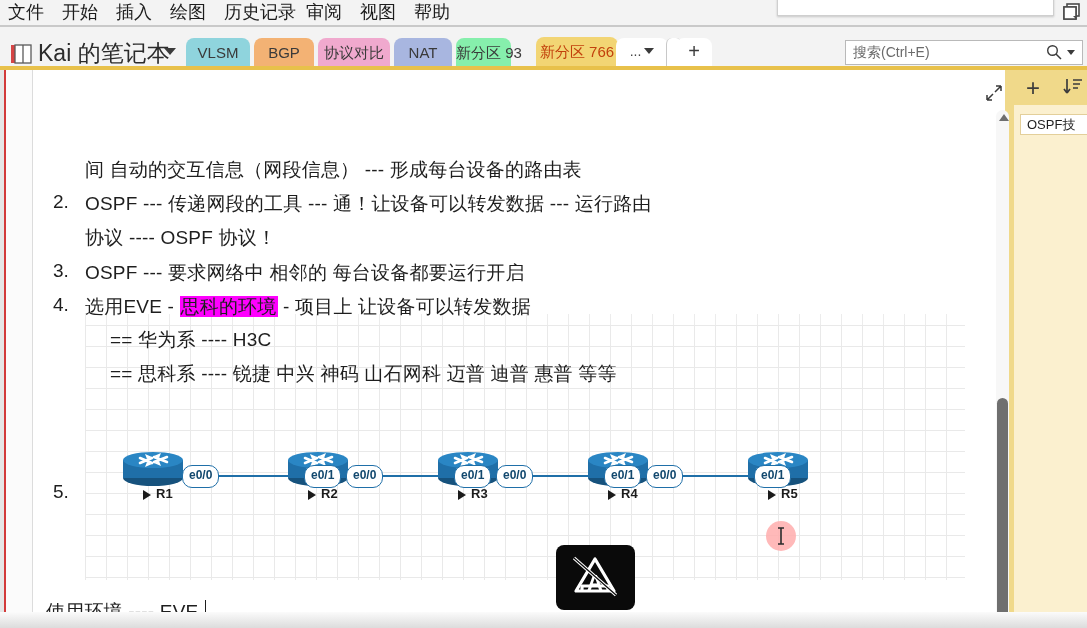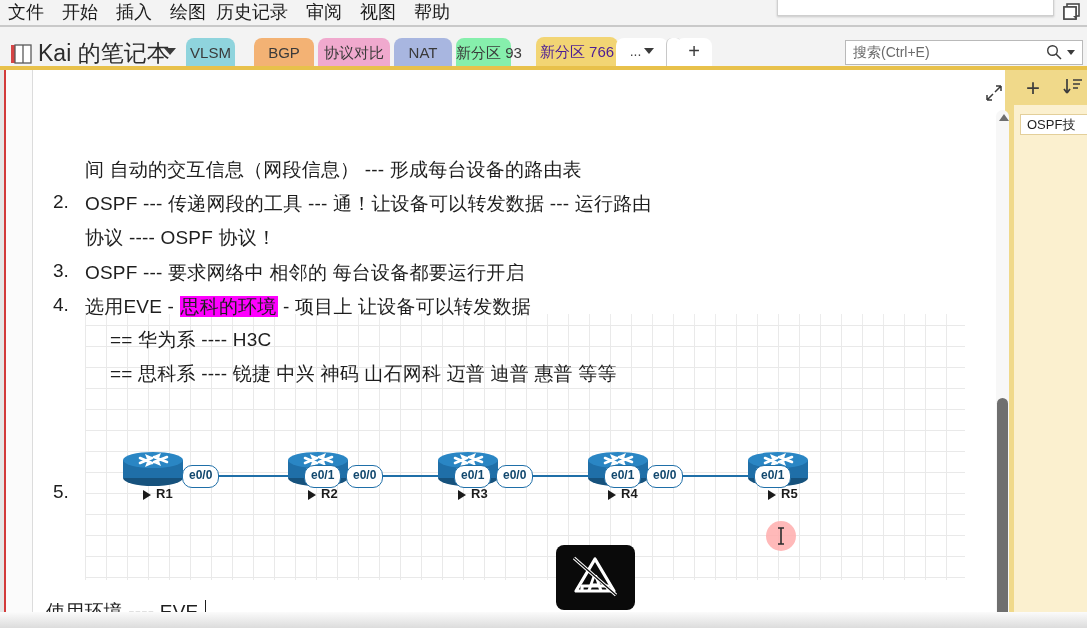--- a/index.html
+++ b/index.html
@@ -49,21 +49,21 @@
     width:0;height:0;border-left:6px solid transparent;border-right:6px solid transparent;
     border-top:7px solid #3b3b3b;
   }
   .sectab{
     position:absolute;top:38px;height:29px;
     border-radius:8px 8px 0 0;
     font-size:15px;color:#3a3a3a;
     text-align:center;line-height:29px;white-space:nowrap;
     cursor:default;
   }
-  .sectab.active{height:32px;top:37px;color:#4c1d95;}
+  .sectab.active{height:32px;top:37px;color:#c2410c;}
   .tab-overflow{
     position:absolute;left:616px;top:38px;width:52px;height:29px;
     background:#ffffff;border-radius:8px 8px 0 0;
     font-size:14px;color:#444;line-height:26px;text-align:center;
   }
   .tab-overflow .ov-caret{
     display:inline-block;width:0;height:0;margin-left:3px;vertical-align:2px;
     border-left:5px solid transparent;border-right:5px solid transparent;border-top:6px solid #3b3b3b;
   }
   .tab-stack{
@@ -181,21 +181,21 @@
 </head>
 <body>
 
 <div id="app">
 
   <div class="menubar">
     <div class="mi" style="left:2px">文件</div>
     <div class="mi" style="left:56px">开始</div>
     <div class="mi" style="left:110px">插入</div>
     <div class="mi" style="left:164px">绘图</div>
-    <div class="mi" style="left:210px">历史记录</div>
+    <div class="mi" style="left:218px">历史记录</div>
     <div class="mi" style="left:300px">审阅</div>
     <div class="mi" style="left:354px">视图</div>
     <div class="mi" style="left:408px">帮助</div>
   </div>
   <div class="menu-underline"></div>
 
   <div class="tooltip-box"></div>
 
   <div class="win-restore">
     <svg width="20" height="20" viewBox="0 0 20 20">
@@ -211,21 +211,21 @@
   <div class="nb-icon">
     <svg width="22" height="20" viewBox="0 0 22 20">
       <rect x="1" y="1" width="4" height="18" fill="#d64545"></rect>
       <rect x="5" y="1" width="16" height="18" fill="#ffffff" stroke="#5a5a5a" stroke-width="1.3"></rect>
       <line x1="13" y1="1" x2="13" y2="19" stroke="#5a5a5a" stroke-width="1.3"></line>
     </svg>
   </div>
   <div class="nb-title">Kai 的笔记本</div>
   <div class="nb-caret"></div>
 
-  <div class="sectab" style="left:186px;width:49px;background:#8fd4dd">VLSM</div>
+  <div class="sectab" style="left:186px;width:64px;background:#8fd4dd">VLSM</div>
   <div class="sectab" style="left:254px;width:60px;background:#f3b274">BGP</div>
   <div class="sectab" style="left:318px;width:72px;background:#f0a9ce">协议对比</div>
   <div class="sectab" style="left:394px;width:58px;background:#a8b6e0">NAT</div>
   <div class="sectab" style="left:456px;width:55px;background:#86efac">新分区 93</div>
   <div class="sectab active" style="left:536px;width:82px;background:#f2d574">新分区 766</div>
 
   <div class="tab-overflow">
     <span>...</span><span class="ov-caret"></span>
   </div>
   <div class="tab-stack"></div>

